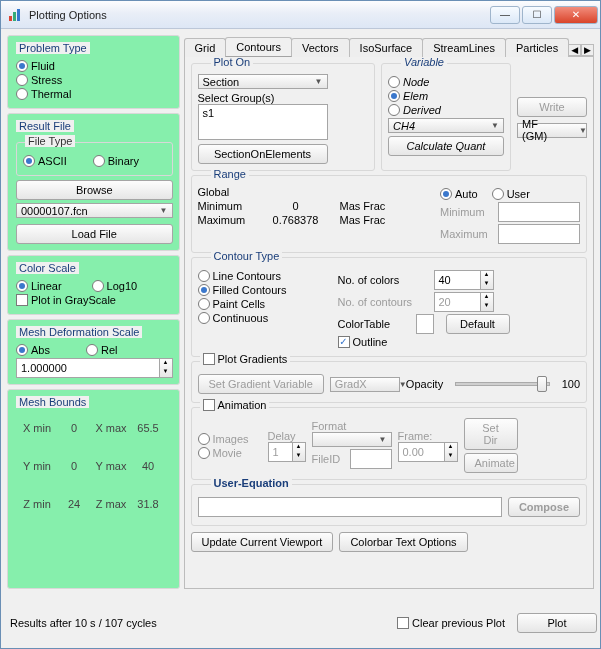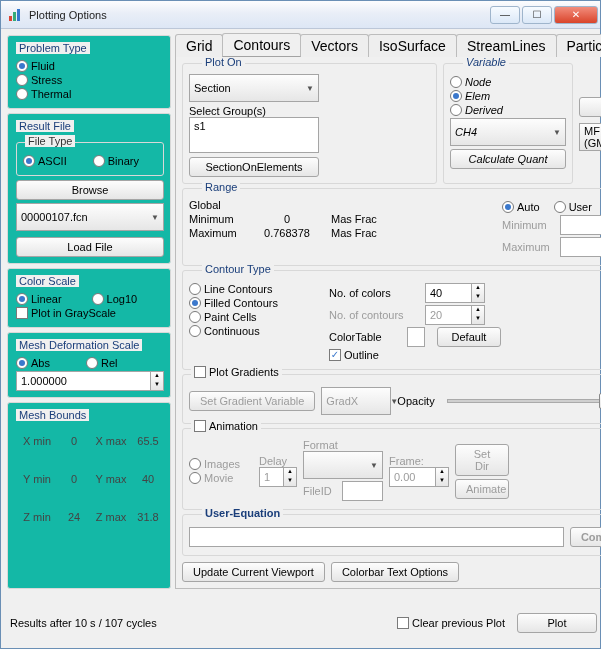--- a/index.html
+++ b/index.html
@@ -7,40 +7,40 @@
 .window { width: 601px; height: 649px; background: #f0f0f0; border: 1px solid #6a8fb5; box-shadow: 0 0 4px rgba(0,0,0,.3);}
 .titlebar { height: 28px; background: linear-gradient(#fdfdfe,#e9eef7 45%,#dde7f5); display: flex; align-items: center; padding: 0 2px 0 6px; border-bottom: 1px solid #bcc7d8;}
 .titlebar .icon { width: 16px; height:16px; margin-right:6px;}
 .title-text { flex:1; color:#222; }
 .win-btns { display:flex; gap:2px;}
 .win-btn { width:30px; height:18px; border:1px solid #9fb5cc; border-radius:3px; background:linear-gradient(#f7fbff,#dbe8f7); display:flex; align-items:center; justify-content:center; font-size:10px; color:#333;}
 .win-btn.close { background:linear-gradient(#f28d7c,#d9442b); color:#fff; width:44px;}
 .content { display:flex; padding:6px 6px 30px 6px; height:590px; gap:4px;}
 .left { width:190px; display:flex; flex-direction:column; gap:4px;}
 .right { flex:1; display:flex; flex-direction:column;}
-.group { border:1px solid #d8d8d8; border-radius:3px; padding:6px 6px 6px 8px; background:#14b8a6;}
+.group { border:1px solid #d8d8d8; border-radius:3px; padding:6px 6px 6px 8px; background:#86efac;}
 .group-title { margin:-12px 0 4px 0; background:#f0f0f0; display:inline-block; padding:0 3px; color:#1a3e7a;}
 .row { display:flex; align-items:center; gap:6px; margin:2px 0;}
 .radio { display:flex; align-items:center; gap:3px; cursor:pointer;}
 .radio .dot { width:12px; height:12px; border:1px solid #7a7a7a; border-radius:50%; background:#fff; display:flex; align-items:center; justify-content:center;}
 .radio.checked .dot::after { content:""; width:6px; height:6px; border-radius:50%; background:#3b78cc;}
 .check { display:flex; align-items:center; gap:3px; cursor:pointer;}
 .check .box { width:12px; height:12px; border:1px solid #7a7a7a; background:#fff; display:flex; align-items:center; justify-content:center; font-size:10px; color:#3b78cc;}
 .check.checked .box::after { content:"✓"; font-size:10px; line-height:1; }
 .btn { border:1px solid #a5a5a5; border-radius:3px; background:linear-gradient(#fdfdfd,#e6e6e6); padding:3px 10px; cursor:pointer; text-align:center;}
 .btn-wide { display:block; width:100%;}
-.select { border:1px solid #a5a5a5; background:linear-gradient(#fdfdfd,#e6e6e6); height:28px; display:flex; align-items:center; padding:0 4px; justify-content:space-between; cursor:pointer;gap:32px;}
+.select { border:1px solid #a5a5a5; background:linear-gradient(#fdfdfd,#e6e6e6); height:15px; display:flex; align-items:center; padding:0 4px; justify-content:space-between; cursor:pointer;gap:32px;}
 .select .arrow { font-size:8px; color:#555;}
 .input { border:1px solid #a5a5a5; background:#fff; height:20px; padding:0 4px; display:flex; align-items:center;}
 .spin { display:flex;}
 .spin .input{ border-right:none;}
 .spin .spn { width:14px; border:1px solid #a5a5a5; background:linear-gradient(#fdfdfd,#e6e6e6); display:flex; flex-direction:column;}
 .spin .spn div{ flex:1; font-size:6px; text-align:center; line-height:1; cursor:pointer;}
 .tabstrip { display:flex; border-bottom:1px solid #bcbcbc; align-items:flex-end; position:relative; height:22px;}
-.tab { padding:3px 10px 3px 10px; border:1px solid #bcbcbc; border-bottom:none; background:#eee; margin-right:-1px; border-top-left-radius:3px; border-top-right-radius:3px; cursor:pointer; position:relative; top:1px; font-size:14px;}
+.tab { padding:3px 10px 3px 10px; border:1px solid #bcbcbc; border-bottom:none; background:#eee; margin-right:-1px; border-top-left-radius:3px; border-top-right-radius:3px; cursor:pointer; position:relative; top:1px; font-size:11px;}
 .tab.active { background:#f0f0f0; border-bottom:1px solid #a3a3a3; z-index:1;}
 .tab-scroll { border:1px solid #bcbcbc; padding:0 2px; margin-left:auto; font-size:9px; cursor:pointer; background:#eee;}
 .panel { border:1px solid #bcbcbc; border-top:none; flex:1; padding:6px; display:flex; flex-direction:column; gap:4px; overflow:hidden;}
 .subgroup { border:1px solid #d8d8d8; border-radius:3px; padding:6px; position:relative;}
 .sub-title { position:absolute; top:-8px; left:19px; background:#f0f0f0; padding:0 3px; color:#1a3e7a;}
 .sub-title-plain { position:absolute; top:-8px; left:8px; background:#f0f0f0; padding:0 3px; color:#333;}
 .sub-title-check { position:absolute; top:-9px; left:8px; background:#f0f0f0; padding:0 3px;}
 .stat { color:#444;text-align:center;}
 .listbox { border:1px solid #a5a5a5; background:#fff; height:36px; padding:2px 4px;}
 .slider { flex:1; height:4px; background:#cfcfcf; border:1px solid #aaa; position:relative; margin:0 6px;}

